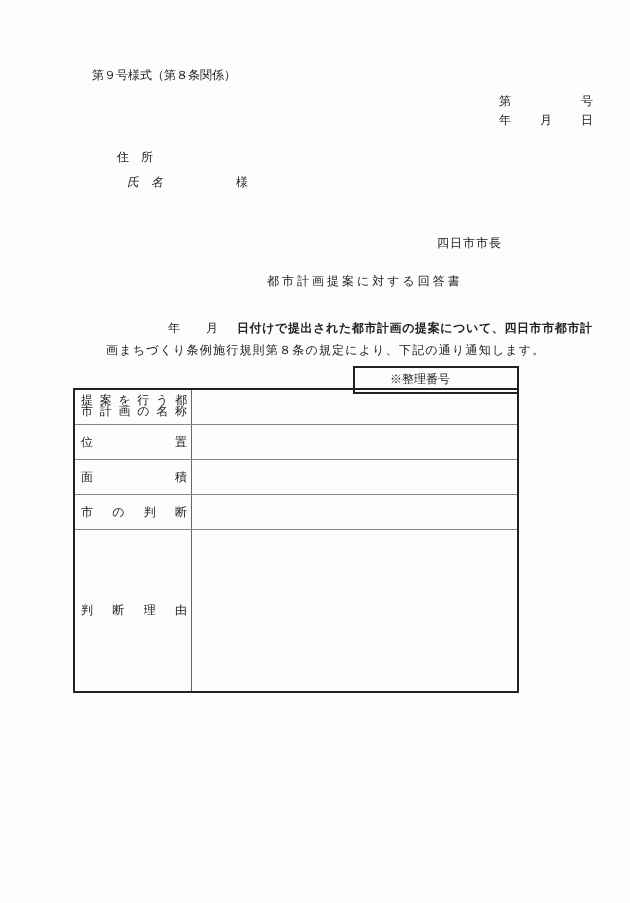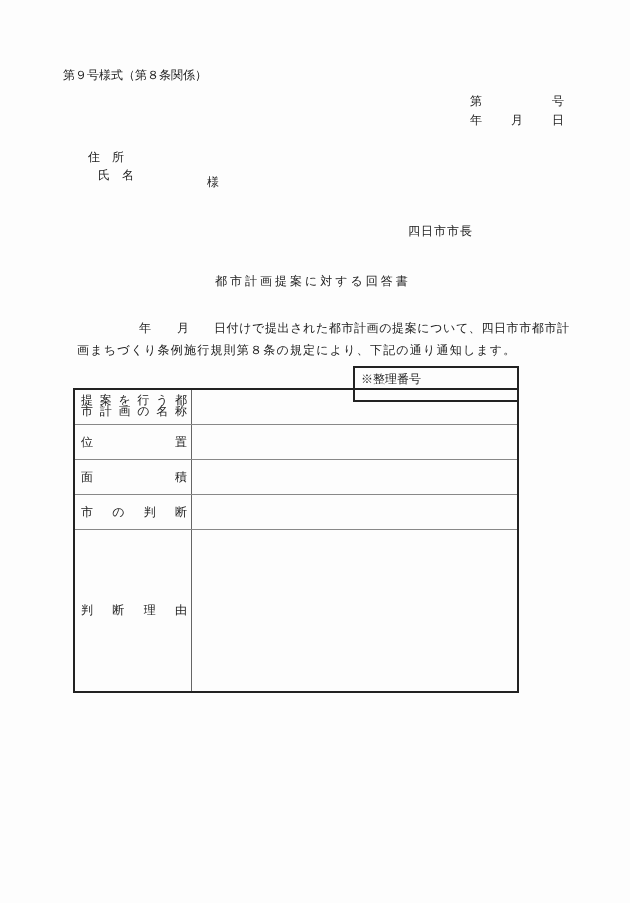--- a/index.html
+++ b/index.html
@@ -1,18 +1,18 @@
 <!DOCTYPE html>
 <html><head>
 <meta charset="utf-8">
 <style>
   html, body { margin:0; padding:0; background:#fdfdfd; }
   body { width:630px; height:903px; position:relative; overflow:hidden;
          font-family:"DejaVu Serif","Liberation Serif",serif; color:#222; font-size:12px; }
-  .abs { position:absolute; white-space:nowrap; line-height:14px; }
+  .abs { position:absolute; white-space:nowrap; line-height:14px;margin-left:29px; }
   .spaced { letter-spacing:3px; }
   .box { position:absolute; border:2px solid #222; box-sizing:border-box; }
   .tbl { position:absolute; left:73px; top:388px; width:446px; height:305px;
          border:2px solid #222; box-sizing:border-box; }
   .hline { position:absolute; left:0; right:0; height:0; border-top:1px solid #888; }
   .vline { position:absolute; top:0; bottom:0; width:0; border-left:1px solid #666; }
   .lbl { position:absolute; left:6px; width:106px; display:flex; justify-content:space-between;
          font-size:12px; line-height:13px; }
   .lbl2 { position:absolute; left:6px; width:106px; font-size:12px; line-height:11px; }
   .lbl2 div { display:flex; justify-content:space-between; }
@@ -22,33 +22,33 @@
 
 <div class="abs" style="left:63px;top:68px;">第９号様式（第８条関係）</div>
 
 <div class="abs" style="left:470px;top:94px;">第</div>
 <div class="abs" style="left:552px;top:94px;">号</div>
 <div class="abs" style="left:470px;top:113px;">年</div>
 <div class="abs" style="left:511px;top:113px;">月</div>
 <div class="abs" style="left:552px;top:113px;">日</div>
 
 <div class="abs" style="left:88px;top:150px;">住　所</div>
-<div class="abs" style="left:98px;top:168px;">氏　名</div>
+<div class="abs" style="left:98px;top:175px;font-style:italic;">氏　名</div>
 <div class="abs" style="left:207px;top:175px;">様</div>
 
-<div class="abs spaced" style="left:408px;top:224px;letter-spacing:1px;font-family:Liberation Serif, serif;">四日市市長</div>
+<div class="abs spaced" style="left:408px;top:236px;letter-spacing:1px;font-family:Liberation Serif, serif;">四日市市長</div>
 
-<div class="abs spaced" style="left:215px;top:274px;">都市計画提案に対する回答書</div>
+<div class="abs spaced" style="left:238px;top:274px;">都市計画提案に対する回答書</div>
 
 <div class="abs" style="left:139px;top:321px;">年</div>
 <div class="abs" style="left:177px;top:321px;">月</div>
-<div class="abs" style="left:214px;top:321px;letter-spacing:0.6px;">日付けで提出された都市計画の提案について、四日市市都市計</div>
+<div class="abs" style="left:208px;top:321px;letter-spacing:0.6px;font-weight:bold;">日付けで提出された都市計画の提案について、四日市市都市計</div>
 <div class="abs" style="left:77px;top:343px;letter-spacing:1.2px;">画まちづくり条例施行規則第８条の規定により、下記の通り通知します。</div>
 
-<div class="box" style="left:353px;top:366px;width:166px;height:36px;">
+<div class="box" style="left:353px;top:366px;width:166px;height:28px;">
   <span class="abs" style="left:6px;top:4px;">※整理番号</span>
 </div>
 
 <div class="tbl">
   <div class="vline" style="left:116px;"></div>
   <div class="hline" style="top:34px;"></div>
   <div class="hline" style="top:69px;"></div>
   <div class="hline" style="top:104px;"></div>
   <div class="hline" style="top:139px;"></div>
 

